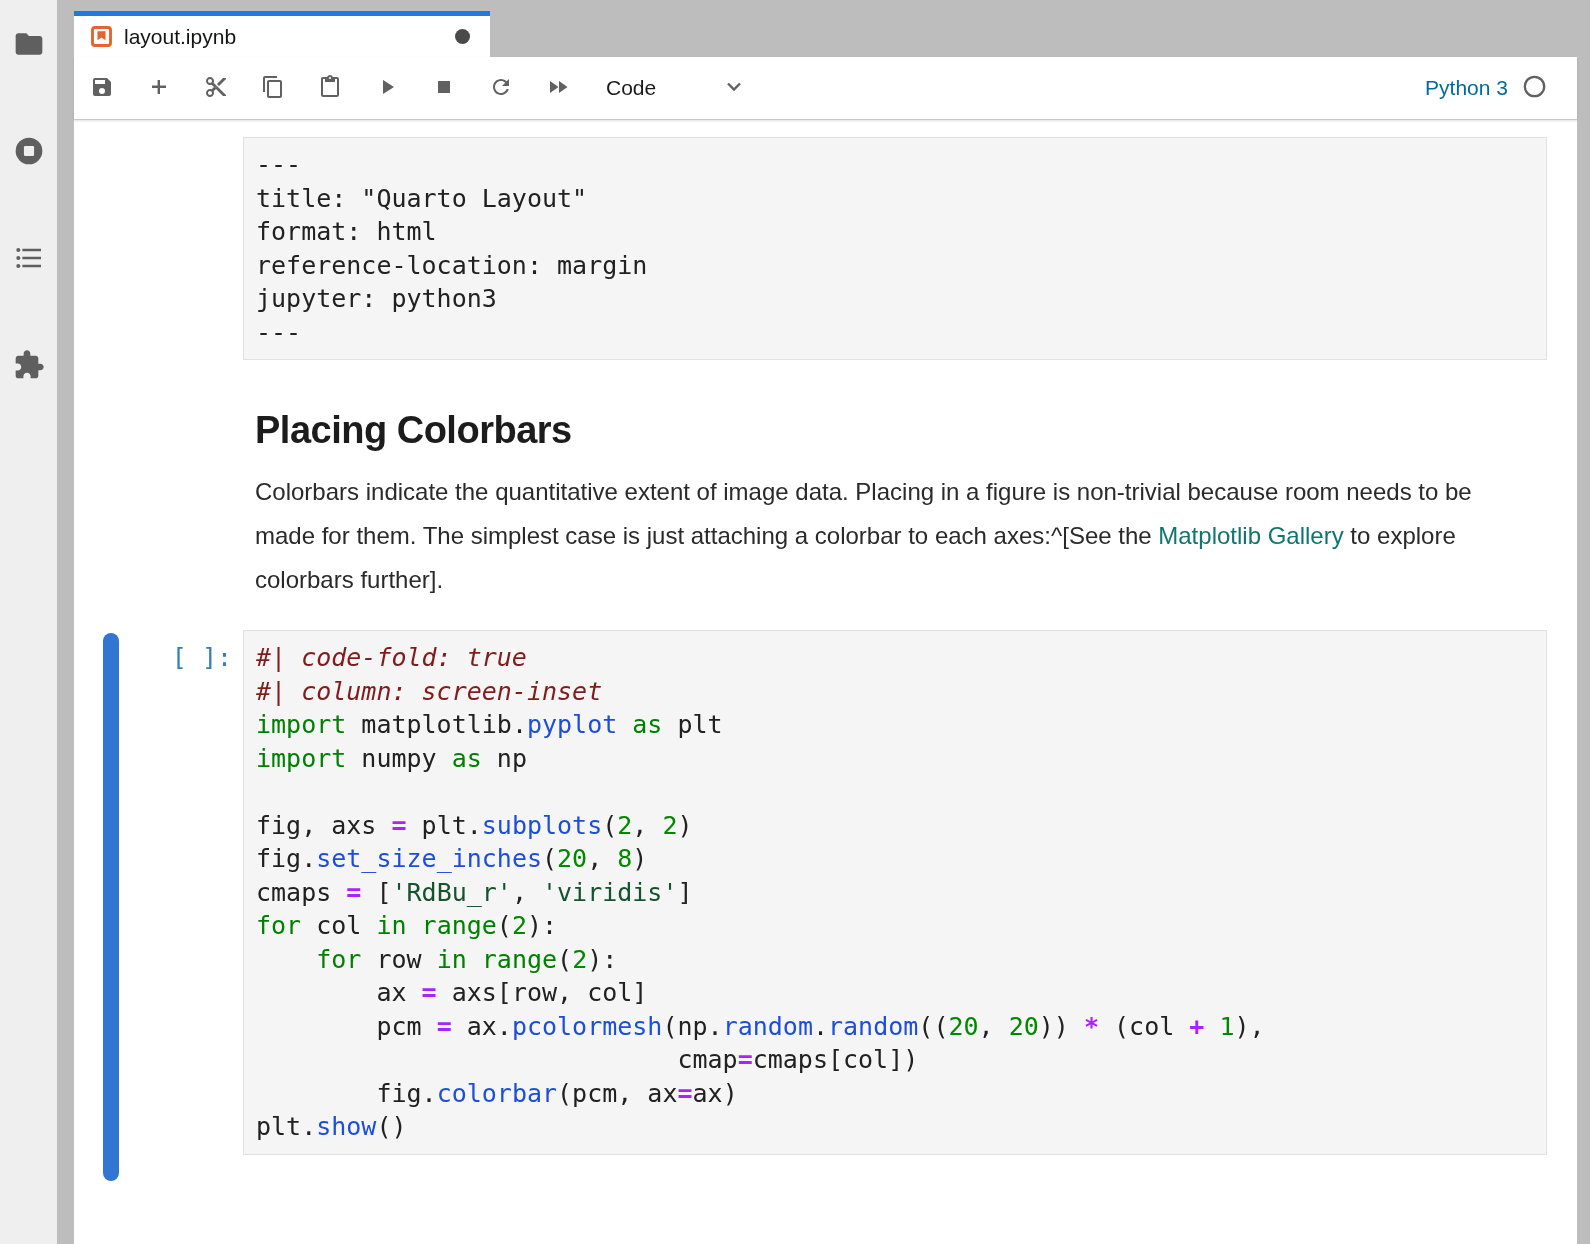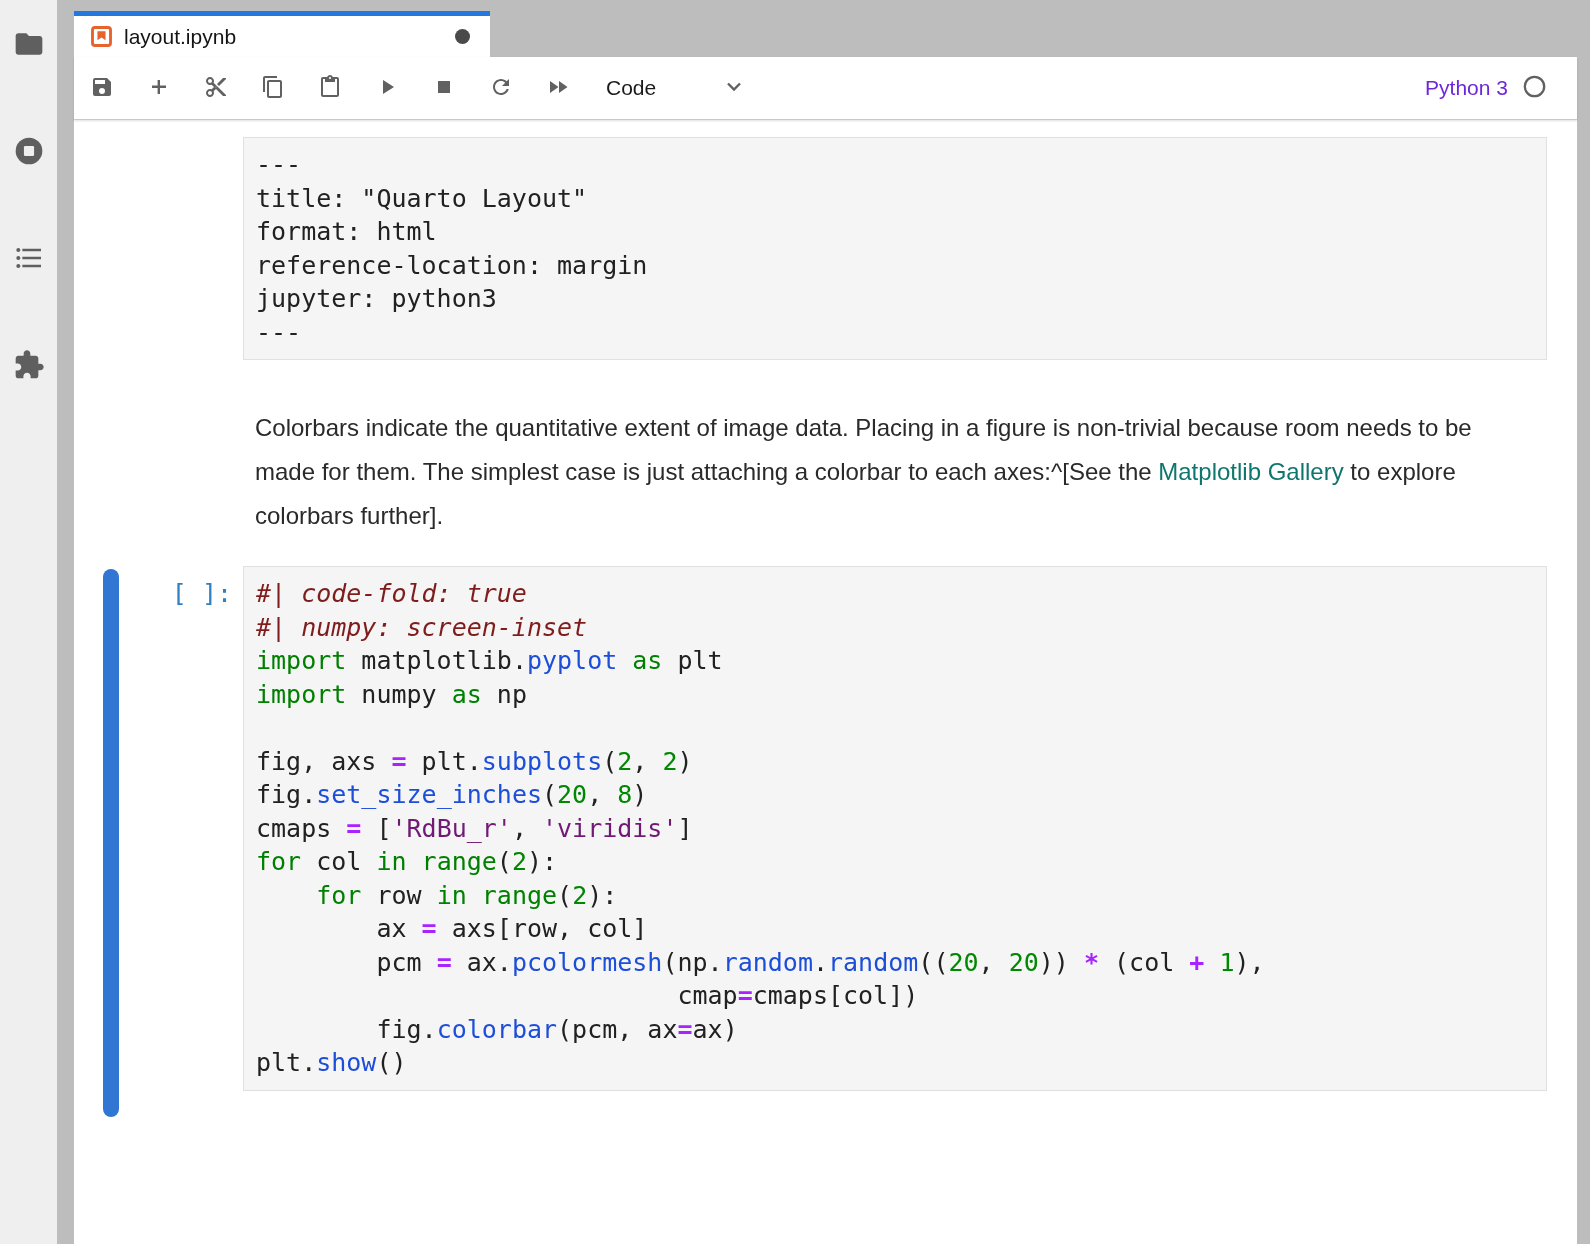--- a/index.html
+++ b/index.html
@@ -24,21 +24,21 @@
   .dirty-dot { position: absolute; right: 20px; width: 15px; height: 15px; border-radius: 50%; background: #4a4a4a; }
 
   
   .toolbar { height: 63px; background: #ffffff; border-bottom: 1px solid #c8c8c8; box-shadow: 0 1px 2px rgba(0,0,0,.12); display: flex; align-items: center; padding: 0 30px 0 16px; flex: none; position: relative; z-index: 2; }
   .tbtn { width: 24px; height: 24px; margin-right: 33px; background: none; border: none; padding: 0; cursor: pointer; display: flex; align-items: center; justify-content: center; }
   .tbtn svg { width: 24px; height: 24px; fill: #616161; }
   .celltype { display: flex; align-items: center; margin-left: 3px; cursor: pointer; }
   .celltype-label { font-size: 21px; color: #1b1b1b; }
   .celltype svg { width: 24px; height: 24px; margin-left: 66px; }
   .kernel { margin-left: auto; display: flex; align-items: center; }
-  .kernel-name { font-size: 21px; color: #6d28d9; cursor: pointer; }
+  .kernel-name { font-size: 21px; color: #0369a1; cursor: pointer; }
   .kernel svg { width: 25px; height: 25px; margin-left: 14px; }
 
   
   .notebook { flex: 1; background: #ffffff; padding-top: 17px; overflow: hidden; }
   .cell-row { position: relative; margin: 0 30px 0 169px; }
   .cell-box { background: #f5f5f5; border: 1px solid #e0e0e0; padding: 10px 12px; }
   pre.src { font-family: "DejaVu Sans Mono", monospace; font-size: 25px; line-height: 33.5px; color: #212121; white-space: pre; }
 
   
   .md-cell { padding: 0 12px; margin-top: 46px; }
@@ -50,21 +50,21 @@
   .code-row { margin-top: 28px; }
   .active-bar { position: absolute; left: -140px; top: 3px; bottom: -26px; width: 16px; border-radius: 8px; background: #3276d3; cursor: pointer; }
   .prompt { position: absolute; left: -169px; top: 11px; width: 158px; text-align: right; font-family: "DejaVu Sans Mono", monospace; font-size: 25px; line-height: 33.5px; color: #307fc1; }
 
   
   .tok-kw { color: #008000; font-weight: normal; }
   .tok-b  { color: #008000; }
   .tok-c  { color: #7f1d1d; font-style: italic; }
   .tok-p  { color: #1d4ed8; }
   .tok-n  { color: #008800; }
-  .tok-s  { color: #701a75; }
+  .tok-s  { color: #14532d; }
   .tok-o  { color: #aa22ff; font-weight: bold; }
 </style>
 </head>
 <body>
 
 <nav class="sidebar">
   <button class="sbtn">
     <span>
       <svg viewBox="0 0 24 24" width="32" height="32" fill="#5f5f5f">
           <path d="M10 4H4c-1.1 0-2 .9-2 2v12c0 1.1.9 2 2 2h16c1.1 0 2-.9 2-2V8c0-1.1-.9-2-2-2h-8l-2-2z"></path>
@@ -179,29 +179,30 @@
         <pre class="src">---
 title: "Quarto Layout"
 format: html
 reference-location: margin
 jupyter: python3
 ---</pre>
       </div>
     </div>
 
     <div class="cell-row md-cell">
+      <h1 class="md-heading">Placing Colorbars</h1>
       <p class="md-para"><span>Colorbars indicate the quantitative extent of image data. Placing in a figure is non-trivial because room needs to be made for them. The simplest case is just attaching a colorbar to each axes:^[See the </span><a class="md-link">Matplotlib Gallery</a><span> to explore colorbars further].</span></p>
     </div>
 
     <div class="cell-row code-row">
       <span class="active-bar"></span>
       <div class="prompt">[ ]:</div>
       <div class="cell-box">
         <pre class="src"><span class="tok-c">#| code-fold: true</span>
-<span class="tok-c">#| numpy: screen-inset</span>
+<span class="tok-c">#| column: screen-inset</span>
 <span class="tok-kw">import</span><span> matplotlib.</span><span class="tok-p">pyplot</span><span> </span><span class="tok-kw">as</span><span> plt</span>
 <span class="tok-kw">import</span><span> numpy </span><span class="tok-kw">as</span><span> np</span>
 
 <span>fig, axs </span><span class="tok-o">=</span><span> plt.</span><span class="tok-p">subplots</span><span>(</span><span class="tok-n">2</span><span>, </span><span class="tok-n">2</span><span>)</span>
 <span>fig.</span><span class="tok-p">set_size_inches</span><span>(</span><span class="tok-n">20</span><span>, </span><span class="tok-n">8</span><span>)</span>
 <span>cmaps </span><span class="tok-o">=</span><span> [</span><span class="tok-s">'RdBu_r'</span><span>, </span><span class="tok-s">'viridis'</span><span>]</span>
 <span class="tok-kw">for</span><span> col </span><span class="tok-kw">in</span><span> </span><span class="tok-b">range</span><span>(</span><span class="tok-n">2</span><span>):</span>
 <span>    </span><span class="tok-kw">for</span><span> row </span><span class="tok-kw">in</span><span> </span><span class="tok-b">range</span><span>(</span><span class="tok-n">2</span><span>):</span>
 <span>        ax </span><span class="tok-o">=</span><span> axs[row, col]</span>
 <span>        pcm </span><span class="tok-o">=</span><span> ax.</span><span class="tok-p">pcolormesh</span><span>(np.</span><span class="tok-p">random</span><span>.</span><span class="tok-p">random</span><span>((</span><span class="tok-n">20</span><span>, </span><span class="tok-n">20</span><span>)) </span><span class="tok-o">*</span><span> (col </span><span class="tok-o">+</span><span> </span><span class="tok-n">1</span><span>),</span>

